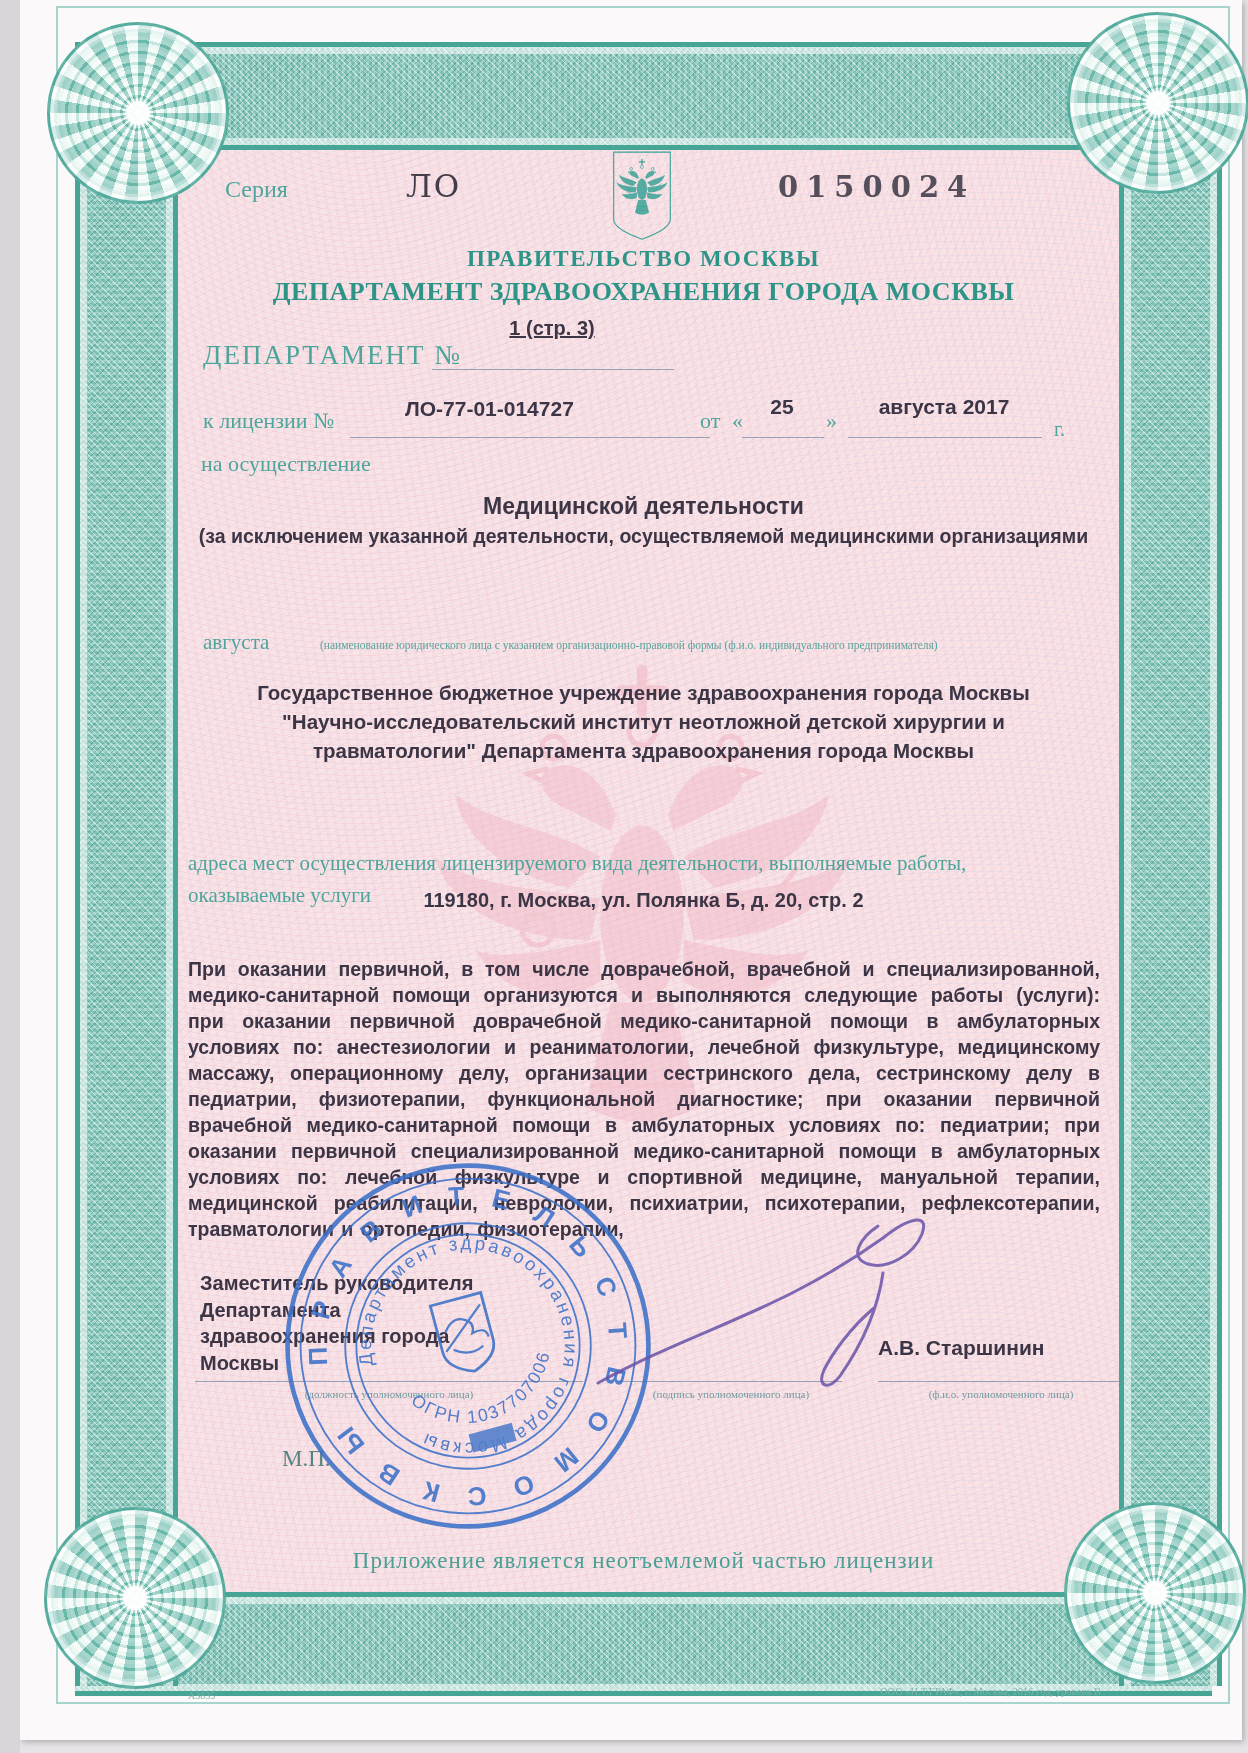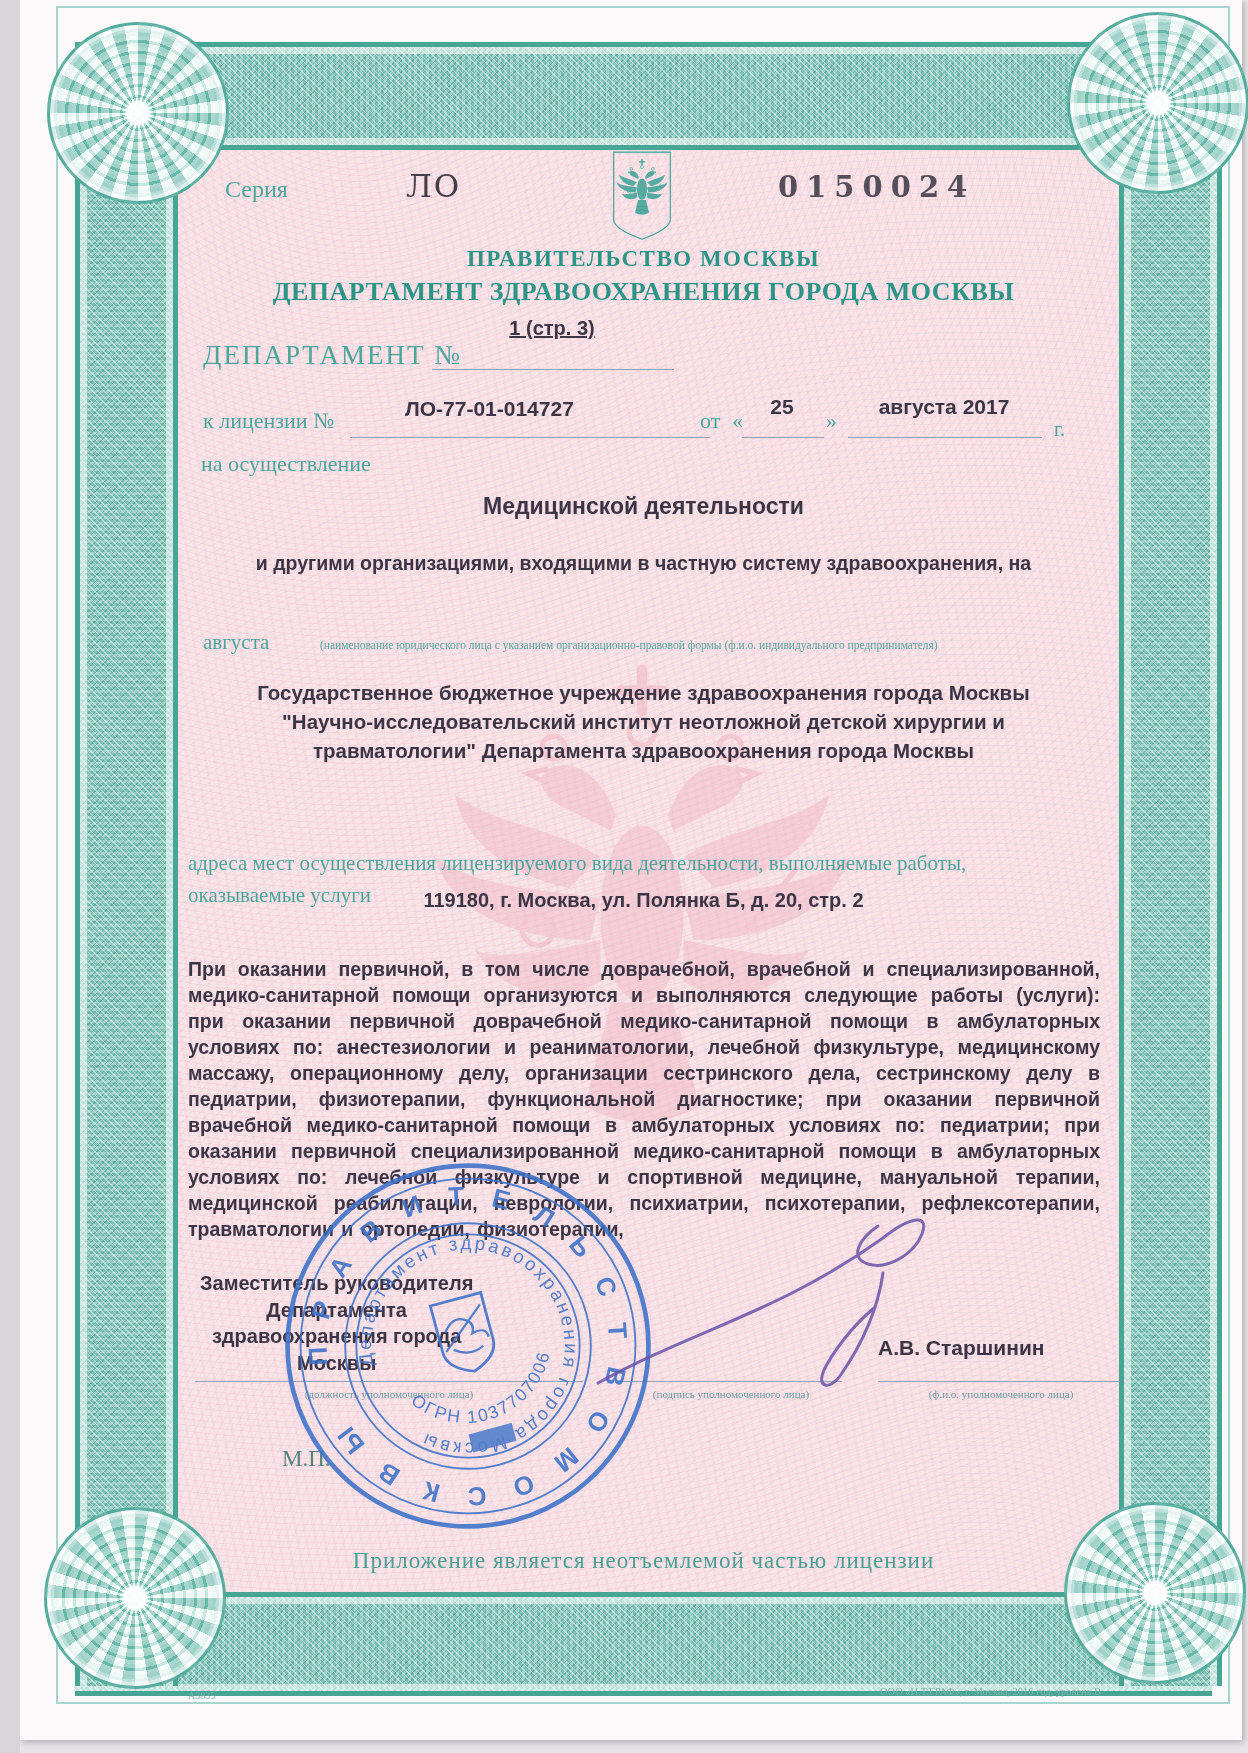--- a/index.html
+++ b/index.html
@@ -44,21 +44,21 @@
   
   .inner-area{position:absolute;left:148px;top:140px;width:951px;height:1452px;z-index:1;
     background-color:#f8e3e7;
     background-image:
       repeating-radial-gradient(circle at 20% -10%, rgba(235,150,170,.15) 0 1px, rgba(0,0,0,0) 1px 6px),
       repeating-radial-gradient(circle at 85% 115%, rgba(150,170,230,.11) 0 1px, rgba(0,0,0,0) 1px 7px),
       repeating-linear-gradient(80deg, rgba(240,170,185,.10) 0 3px, rgba(0,0,0,0) 3px 9px);}
 
   
   .teal{color:#4da59b;font-family:"Liberation Serif","DejaVu Serif",serif;}
-  .fill{color:#3c3545;font-family:"Liberation Sans","DejaVu Sans",sans-serif;font-weight:bold;text-align:center;}
+  .fill{color:#3c3545;font-family:"Liberation Sans","DejaVu Sans",sans-serif;font-weight:bold;}
   .center{text-align:center;}
   .uline{border-top:1px solid rgba(120,140,165,.75);height:0;}
   .z{z-index:5;}
 
   .series-label{left:205px;top:176px;font-size:24px;}
   .series-value{left:386px;top:168px;font-size:31px;color:#433d49;letter-spacing:2px;
                 font-family:"DejaVu Serif",serif;}
   .serial{left:758px;top:170px;font-size:29px;letter-spacing:8px;color:#554f5b;
           font-family:"DejaVu Serif",serif;font-weight:600;}
   .emblem{left:584px;top:150px;width:76px;height:92px;color:#3aa295;}
@@ -196,21 +196,21 @@
     <div class="abs z teal q-open">«</div>
     <div class="abs z fill center day-value">25</div>
     <div class="abs z uline l-day"></div>
     <div class="abs z teal q-close">»</div>
     <div class="abs z fill center month-value">августа 2017</div>
     <div class="abs z uline l-month"></div>
     <div class="abs z teal year-mark">г.</div>
 
     <div class="abs z teal lead">на осуществление</div>
     <div class="abs z fill center activity-title">Медицинской деятельности</div>
-    <div class="abs z fill center activity-note an2">и другими организациями, входящими в частную систему здравоохранения, на</div>
+    <div class="abs z fill center activity-note an1">(за исключением указанной деятельности, осуществляемой медицинскими организациями</div>
 
     <div class="abs z teal grantee-label">августа</div>
     <div class="abs z grantee-note">(наименование юридического лица с указанием организационно-правовой формы  (ф.и.о. индивидуального предпринимателя)</div>
     <div class="abs z fill center org org1">Государственное бюджетное учреждение здравоохранения города Москвы</div>
     <div class="abs z fill center org org2">"Научно-исследовательский институт неотложной детской хирургии и</div>
     <div class="abs z fill center org org3">травматологии" Департамента здравоохранения города Москвы</div>
 
     <div class="abs z teal addr-label al1">адреса мест осуществления лицензируемого вида деятельности, выполняемые работы,</div>
     <div class="abs z teal addr-label al2">оказываемые услуги</div>
     <div class="abs z fill center addr-value">119180, г. Москва, ул. Полянка Б, д. 20, стр. 2</div>

